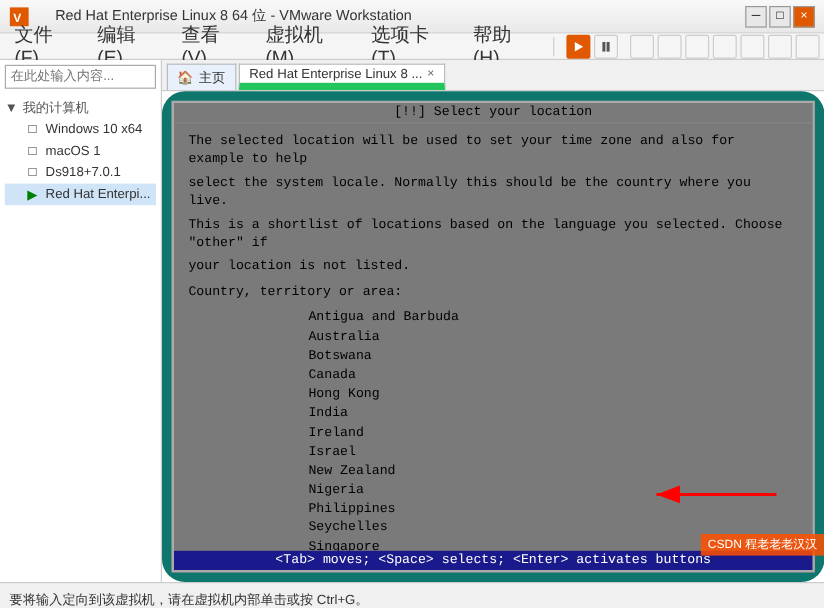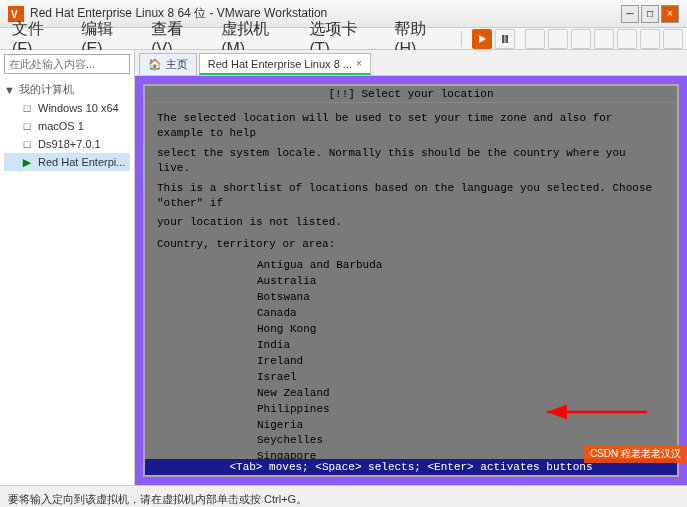--- a/index.html
+++ b/index.html
@@ -23,20 +23,21 @@
       gap: 6px;
     }
     .title-bar-icon {
       width: 16px;
       height: 16px;
     }
     .title-bar-text {
       font-size: 12px;
       color: #333;
       flex: 1;
+      margin-left: 16px;
     }
     .title-bar-controls {
       display: flex;
       gap: 2px;
     }
     .title-btn {
       width: 18px;
       height: 18px;
       border: 1px solid #999;
       background: #e8e8e8;
@@ -135,21 +136,21 @@
       border-bottom: none;
       font-size: 11px;
       color: #333;
       display: flex;
       align-items: center;
       gap: 4px;
       cursor: pointer;
     }
     .tab.active {
       background: #fff;
-      border-bottom: 2px solid #22c55e;
+      border-bottom: 6px solid #22c55e;
       z-index: 1;
     }
     .tab .tab-close {
       font-size: 10px;
       color: #666;
     }
     .tab-home {
       background: #e8f0fb;
     }
 
@@ -158,23 +159,24 @@
       flex: 1;
       background: #fff;
       overflow: hidden;
       display: flex;
       flex-direction: column;
     }
 
     
     .vm-display {
       flex: 1;
-      background: #8b5cf6;
+      background: #0f766e;
       padding: 8px;
       overflow: hidden;
+      border-radius: 19px;
     }
 
     .terminal-window {
       background: #7a7a7a;
       border: 2px solid #aaa;
       height: 100%;
       display: flex;
       flex-direction: column;
       position: relative;
     }
@@ -368,22 +370,22 @@
             <div class="country-list" id="country-list-container">
             <div class="country-item">Antigua and Barbuda</div>
                 <div class="country-item">Australia</div>
                 <div class="country-item">Botswana</div>
                 <div class="country-item">Canada</div>
                 <div class="country-item">Hong Kong</div>
                 <div class="country-item">India</div>
                 <div class="country-item">Ireland</div>
                 <div class="country-item">Israel</div>
                 <div class="country-item">New Zealand</div>
+                <div class="country-item">Nigeria</div>
                 <div class="country-item">Philippines</div>
-                <div class="country-item">Nigeria</div>
                 <div class="country-item">Seychelles</div>
                 <div class="country-item">Singapore</div>
               </div>
 
           </div>
 
           <div class="terminal-status-bar">
             <span>&lt;Tab&gt; moves; &lt;Space&gt; selects; &lt;Enter&gt; activates buttons</span>
           </div>
         </div>

